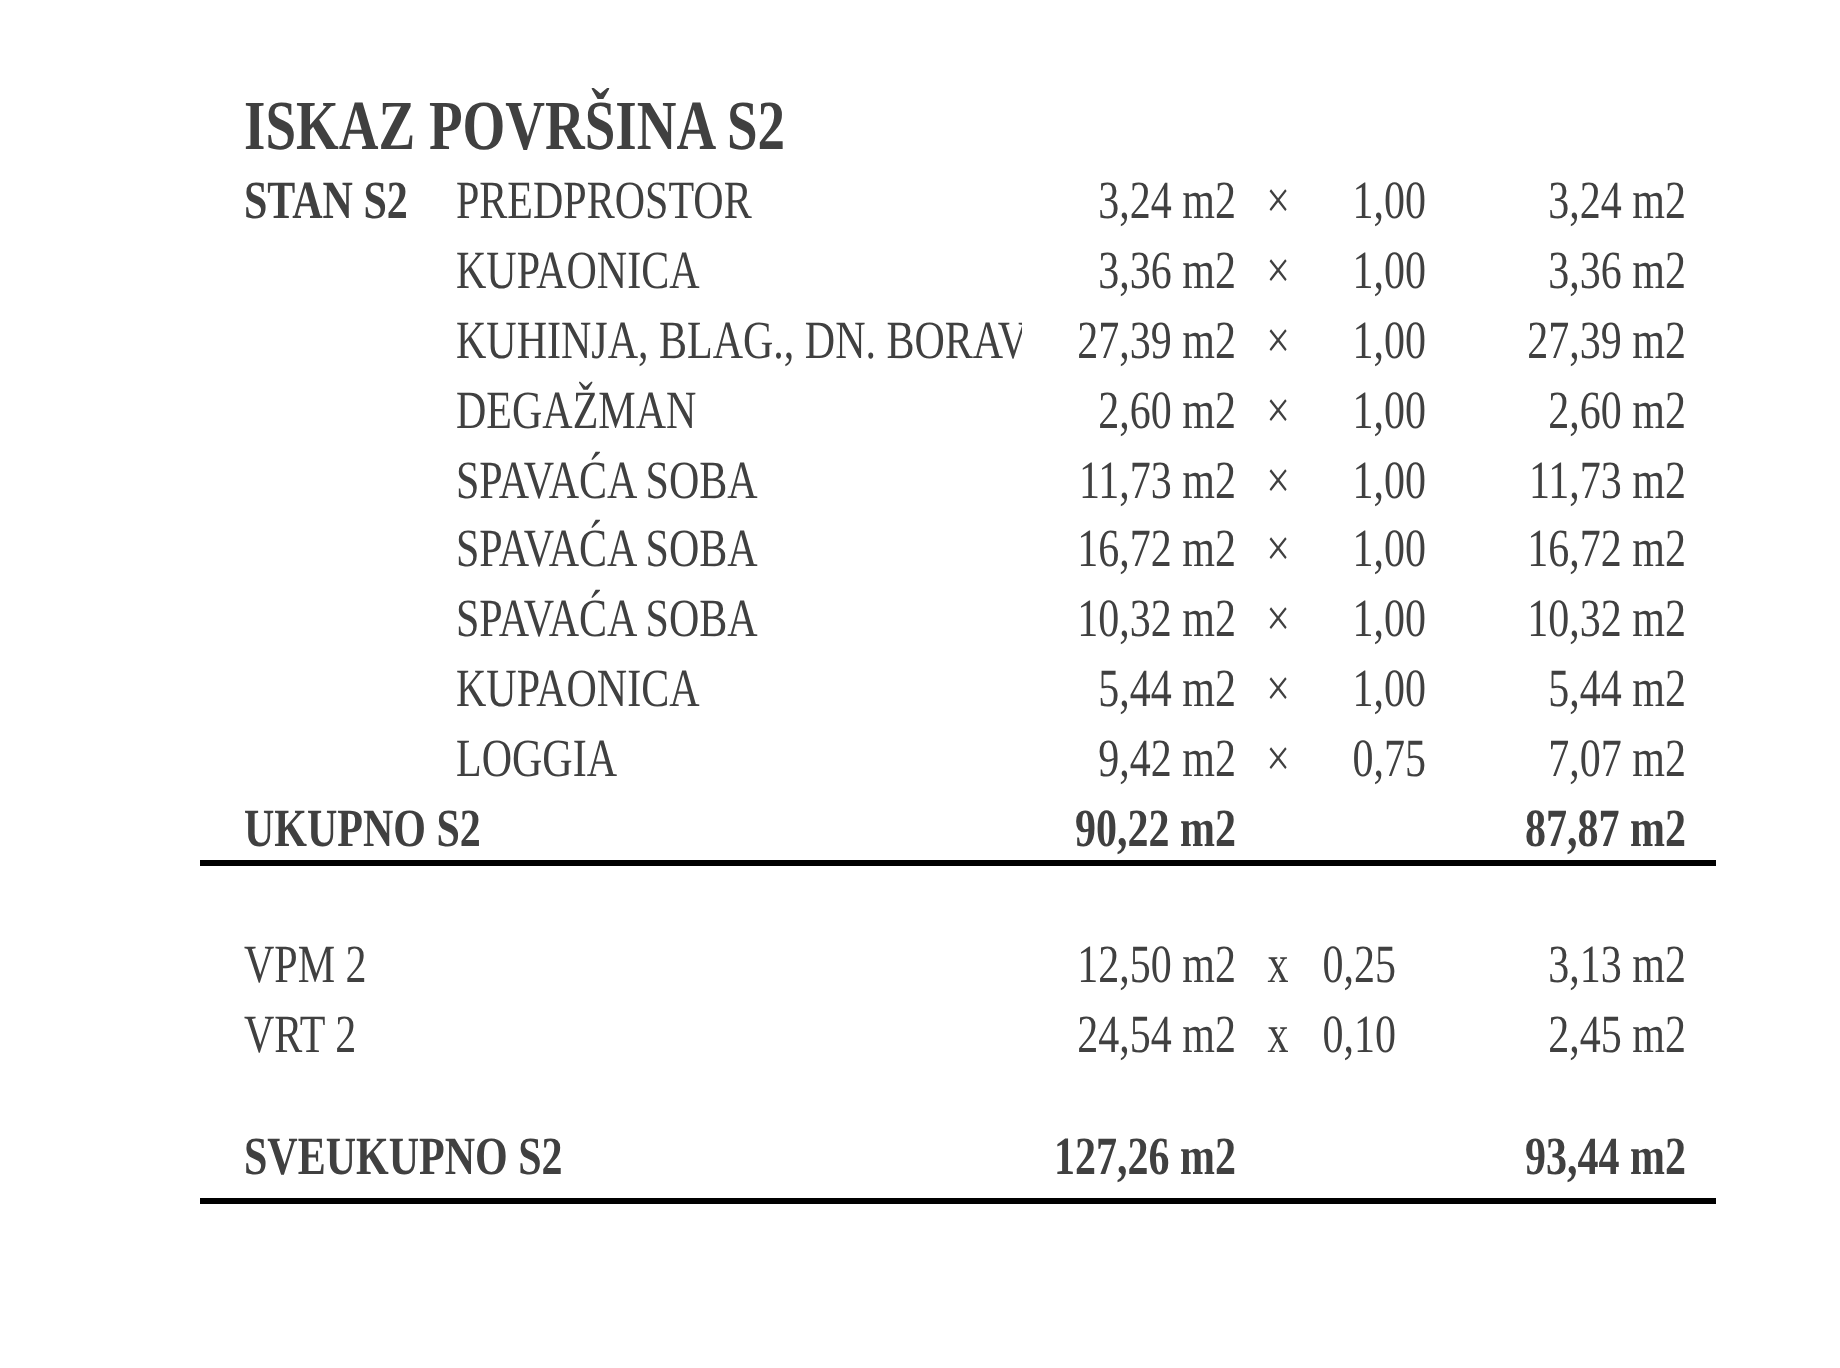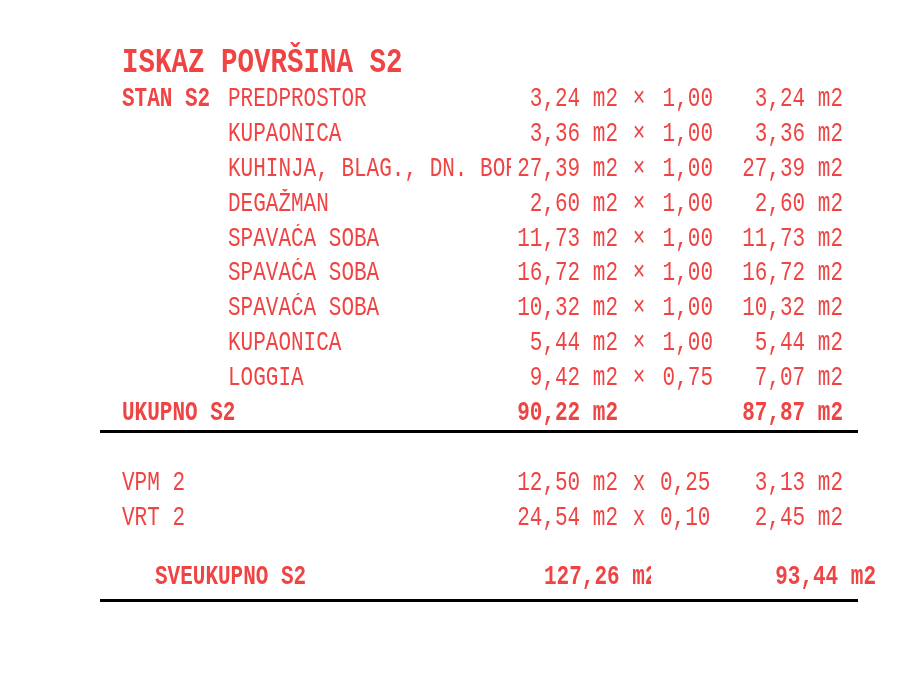--- a/index.html
+++ b/index.html
@@ -1,42 +1,42 @@
 <!DOCTYPE html>
 <html><head>
 <meta charset="utf-8">
 <style>
   html, body { margin: 0; padding: 0; background: #ffffff; }
   .page {
     position: relative;
     width: 920px;
     height: 684px;
     background: #ffffff;
-    color: #ef4444;
-    font-family: Liberation Mono, monospace;
+    color: #404040;
+    font-family: Liberation Serif, serif;
     overflow: hidden;
     border-radius: 20px;
   }
   
   .stretch { transform: scaleY(1.28); transform-origin: 50% 50%; }
 
   .title {
     position: absolute;
     left: 122px;
     top: 44px;
     height: 38px;
     line-height: 38px;
     font-size: 27.5px;
     font-weight: bold;
     white-space: nowrap;
   }
 
   .rows   { position: absolute; left: 0; top: 83px;  width: 824px; }
   .extras { position: absolute; left: 0; top: 465px; width: 729px; }
-  .grand  { position: absolute; left: 0; top: 560px; width: 808px; padding-left: 33px; }
+  .grand  { position: absolute; left: 0; top: 560px; width: 808px; }
 
   .row {
     display: grid;
     grid-template-columns: 106px 283px 107px 42px 53px 130px;
     padding-left: 122px;
     height: 34.9px;
     line-height: 34.9px;
     font-size: 21px;
   }
   .row.wide { grid-template-columns: 389px 107px 42px 53px 130px; }

